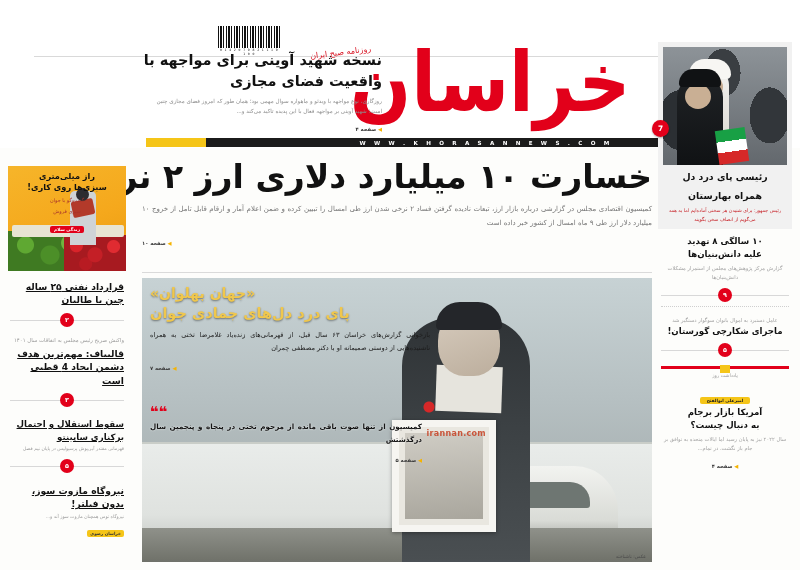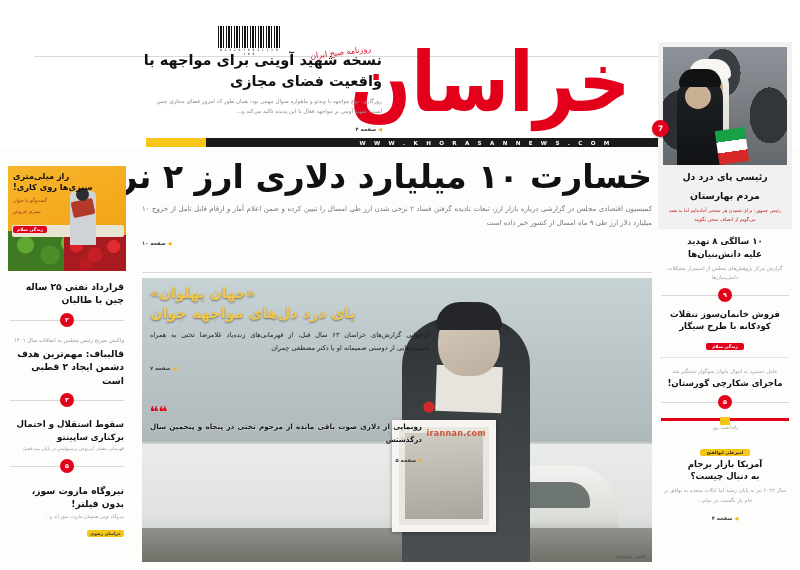--- a/index.html
+++ b/index.html
@@ -144,31 +144,31 @@
     background: #cfd3d6; border-radius: 5px 5px 0 0;
   }
   .promo-img .vendor-head {
     position: absolute; bottom: 70px; right: 37px; width: 13px; height: 13px;
     background: #2c2c30; border-radius: 50%;
   }
   .promo-img .vendor-scarf {
     position: absolute; bottom: 55px; right: 32px; width: 22px; height: 16px;
     background: #b33a2a; transform: rotate(-12deg); border-radius: 2px;
   }
-  .promo-txt { position: absolute; top: 5px; right: 5px; left: 5px; text-align: left; }
+  .promo-txt { position: absolute; top: 5px; right: 5px; left: 5px; text-align: center; }
   .promo-txt .l1 { font-size: 8.2px; font-weight: bold; color: #111; line-height: 1.35; }
   .promo-txt .l2 { font-size: 5px; color: #a8332c; line-height: 1.65; margin-top: 3px; }
   .promo-tag {
     display: inline-block; margin-top: 3px; background: #e2001a; color: #fff;
     font-size: 4.4px; font-weight: bold; padding: 1px 4px; border-radius: 2px;
   }
 
   .brief { text-align: right; padding: 7px 2px 0 2px; }
   .brief .kicker { font-size: 5.4px; color: #9b9b9b; line-height: 1.75; }
-  .brief .title { font-size: 9.2px; font-weight: bold; color: #111; line-height: 1.45; margin-top: 2px; }
+  .brief .title { font-size: 9.2px; font-weight: bold; color: #111; line-height: 1.45; margin-top: 2px; text-decoration: underline; }
   .brief .title.small { font-size: 8.6px; }
   .brief .tagline { font-size: 4.6px; color: #9b9b9b; line-height: 1.7; margin-top: 2px; }
   .sep {
     position: relative; height: 14px; margin: 6px 0 2px 0;
   }
   .sep::before {
     content: ""; position: absolute; top: 7px; right: 2px; left: 2px;
     height: 1px; background: #d8d8d8;
   }
   .sep .badge {
@@ -452,21 +452,21 @@
 
     <div class="brief">
       <div class="title">قرارداد نفتی ۲۵ ساله چین با طالبان</div>
     </div>
     <div class="sep">
       <div class="badge">۲</div>
     </div>
 
     <div class="brief">
       <div class="kicker">واکنش صریح رئیس مجلس به اتفاقات سال ۱۴۰۱</div>
-      <div class="title">قالیباف: مهم‌ترین هدف دشمن ایجاد ۲ قطبی است</div>
+      <div class="title">قالیباف: مهم‌ترین هدف دشمن ایجاد 4 قطبی است</div>
     </div>
     <div class="sep">
       <div class="badge">۳</div>
     </div>
 
     <div class="brief">
       <div class="title small">سقوط استقلال و احتمال برکناری ساپینتو</div>
       <div class="tagline">قهرمانی مقتدر آبی‌پوش پرسپولیس در پایان نیم فصل</div>
     </div>
     <div class="sep">
@@ -492,65 +492,60 @@
     <div class="ps-hair"></div>
     <div class="ps-frame">
       <div class="ps-frame-inner"></div>
     </div>
     <div class="ps-flower"></div>
     <div class="ps-watermark">irannan.com</div>
     <div class="ps-credit">عکس: ناشناخته</div>
 
     <div class="ps-headline">
       <div class="q">«جهان پهلوان»</div>
-      <div class="t">پای درد دل‌های مواجهه جوان</div>
+      <div class="t">پای درد دل‌های جمادی جوان</div>
       <div class="d">بازخوانی گزارش‌های خراسان ۶۳ سال قبل، از قهرمانی‌های زنده‌یاد غلامرضا تختی به همراه ناشنیده‌هایی از دوستی صمیمانه او با دکتر مصطفی چمران</div>
       <span class="pagechip"><span class="arrow">◀</span> <span>صفحه ۷</span></span>
     </div>
 
     <div class="quote-box">
       <div class="quote-mark">❝❝</div>
-      <div class="qt">رونمایی از دلاری صوت باقی مانده از مرحوم تختی در پنجاه و پنجمین سال درگذشتش</div>
+      <div class="qt">کمیسیون از تنها صوت باقی مانده از مرحوم تختی در پنجاه و پنجمین سال درگذشتش</div>
       <span class="pagechip"><span class="arrow">◀</span> <span>صفحه ۵</span></span>
     </div>
   </div>
 
   <div class="sidebar">
 
     <div class="sb-card">
       <div class="sb-photo">
         <div class="crowd"></div>
         <div class="cleric-white"></div>
         <div class="face1"></div>
         <div class="turban-white"></div>
         <div class="cleric-black"></div>
         <div class="face2"></div>
         <div class="turban-black"></div>
         <div class="flag"></div>
       </div>
       <div class="sb-badge">7</div>
       <div class="ttl">رئیسی پای درد دل</div>
-      <div class="ttl">مردم بهارستان</div>
+      <div class="ttl">همراه بهارستان</div>
       <div class="sub">رئیس جمهور: برای شنیدن هر سخنی آماده‌ایم اما به همه می‌گویم از انصاف سخن بگویند</div>
     </div>
 
     <div class="sb-item">
       <div class="h">۱۰ سالگی ۸ تهدید</div>
       <div class="h">علیه دانش‌بنیان‌ها</div>
       <div class="p">گزارش مرکز پژوهش‌های مجلس از استمرار مشکلات دانش‌بنیان‌ها</div>
     </div>
     <div class="sb-sep">
       <div class="b">۹</div>
     </div>
 
-    <div class="sb-item">
-      <div class="h">فروش خانمان‌سوز تنقلات</div>
-      <div class="h">کودکانه با طرح سیگار</div>
-      <span class="zendegi-tag">زندگی سلام</span>
-    </div>
     <div class="sb-dotted"></div>
 
     <div class="sb-item">
       <div class="p">عامل دستبرد به اموال بانوان سوگوار دستگیر شد</div>
       <div class="h">ماجرای شکارچی گورستان!</div>
     </div>
     <div class="sb-sep">
       <div class="b">۵</div>
     </div>
 

